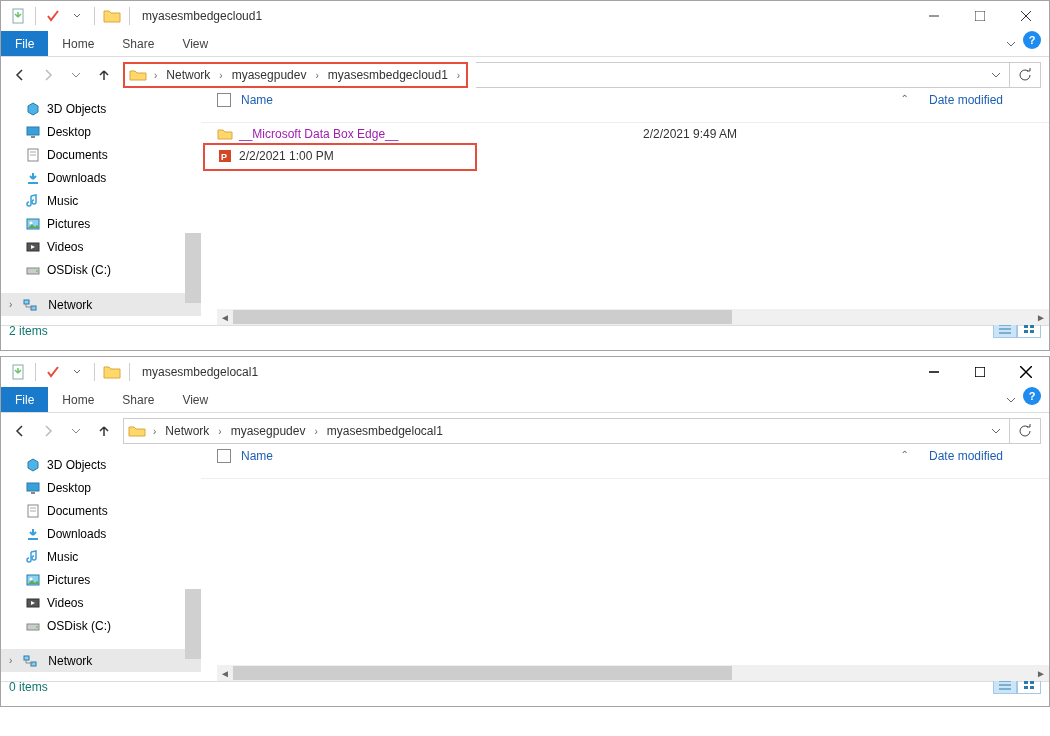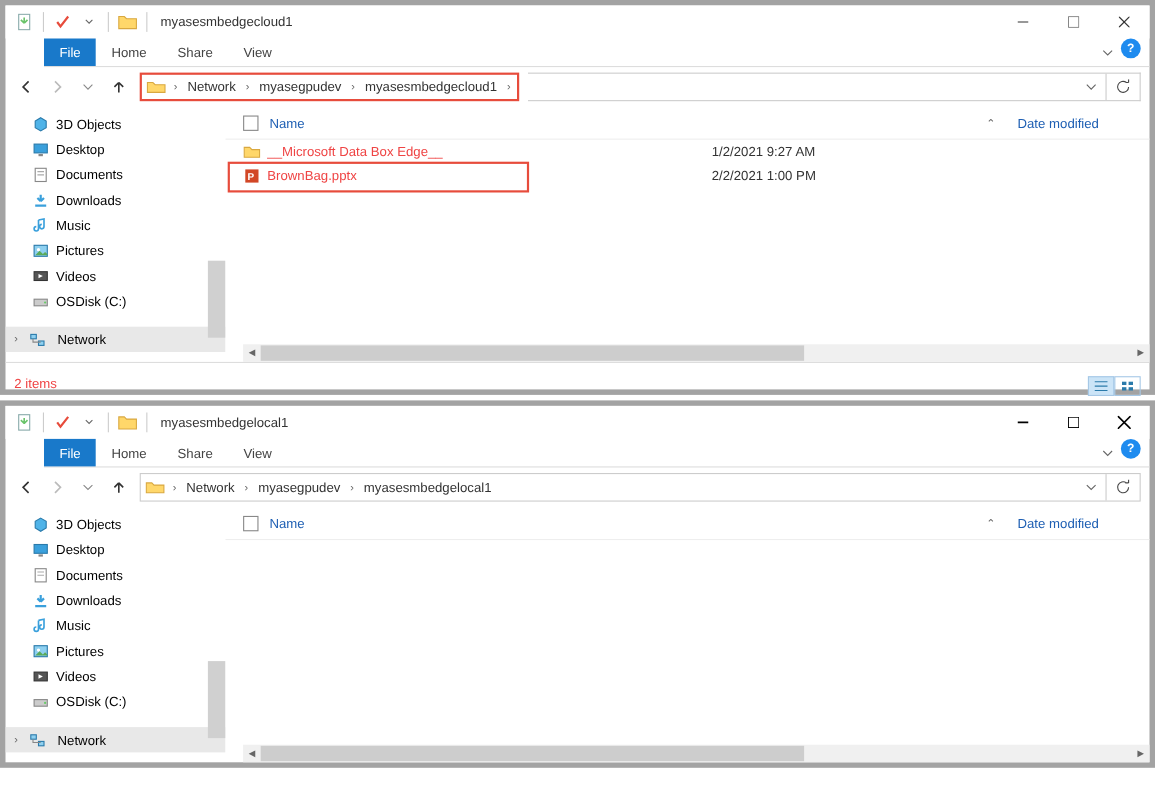--- a/index.html
+++ b/index.html
@@ -1,26 +1,26 @@
 <!DOCTYPE html>
 <html><head>
 <meta charset="utf-8">
 <style>
 * { box-sizing: border-box; margin: 0; padding: 0; font-family: 'Segoe UI', Tahoma, sans-serif; }
 body { background: #fff; font-size: 12px; color: #000; width: 1050px; }
-.window { border: 5px solid #a3a3a3; background: #fff; margin-bottom: 5px; }
+.window { border: 1px solid #a3a3a3; background: #fff; margin-bottom: 5px; }
 .titlebar { height: 30px; display: flex; align-items: center; background: #fff; }
 .qat { display: flex; align-items: center; gap: 2px; padding-left: 6px; }
 .qat .icon { width: 22px; height: 22px; display: flex; align-items: center; justify-content: center; }
 .titlebar .sep { width: 1px; height: 18px; background: #ccc; margin: 0 4px; }
 .titlebar .title { margin-left: 8px; color: #333; font-size: 12px; }
 .titlebar .spacer { flex: 1; }
 .window-controls { display: flex; }
 .window-controls .btn { width: 46px; height: 30px; display: flex; align-items: center; justify-content: center; }
-.ribbon { display: flex; align-items: stretch; height: 26px; border-bottom: 1px solid #ddd; margin-left: 35px; }
+.ribbon { display: flex; align-items: stretch; height: 26px; border-bottom: 1px solid #ddd; }
 .file-tab { background: #1979ca; color: #fff; padding: 0 14px; display: flex; align-items: center; font-size: 12px; }
 .tab { padding: 0 14px; display: flex; align-items: center; color: #444; }
 .ribbon .spacer { flex: 1; }
 .ribbon .chev { width: 24px; display: flex; align-items: center; justify-content: center; }
 .help-icon { width: 18px; height: 18px; border-radius: 50%; background: #1e8bef; color: #fff; display: flex; align-items: center; justify-content: center; font-size: 11px; font-weight: bold; margin-right: 8px; }
 .navrow { display: flex; align-items: center; height: 36px; padding: 4px 8px; gap: 8px; }
 .nav-arrows { display: flex; gap: 6px; align-items: center; }
 .nav-arrows .arr { width: 22px; height: 22px; display: flex; align-items: center; justify-content: center; color: #888; }
 .nav-arrows .arr.enabled { color: #333; }
 .breadcrumb-bar { flex: 1; border: 1px solid #ccc; height: 26px; display: flex; align-items: center; position: relative; }
@@ -36,38 +36,38 @@
 .content { display: flex; height: 232px; position: relative; }
 .sidebar { width: 200px; border-right: none; overflow-y: auto; position: relative; }
 .sidebar-inner { padding-top: 4px; }
 .side-item { display: flex; align-items: center; height: 23px; padding-left: 24px; gap: 6px; }
 .side-item .icon { width: 16px; height: 16px; display: flex; align-items: center; justify-content: center; }
 .side-item.network { background: #e8e8e8; padding-left: 8px; }
 .side-item.network .label { margin-left: 4px; }
 .side-item.network .chev { margin-right: 4px; color: #666; font-size: 10px; }
 .side-scroll-thumb { position: absolute; right: 0; width: 16px; background: #d0d0d0; }
 .filelist { flex: 1; display: flex; flex-direction: column; position: relative; }
-.col-headers { display: flex; align-items: center; height: 30px; border-bottom: 1px solid #eee; padding-left: 16px; }
+.col-headers { display: flex; height: 30px; border-bottom: 1px solid #eee; padding-left: 16px; }
 .col-headers .chk { width: 14px; height: 14px; border: 1px solid #888; margin-right: 10px; }
 .col-headers .col { color: #1e5fb3; font-size: 12px; }
 .col-headers .col.name { flex: 0 0 380px; }
 .col-headers .sort-ind { margin-left: auto; margin-right: 20px; color: #666; font-size: 10px; }
 .col-headers .col.date { flex: 0 0 120px; }
 .file-rows { flex: 1; position: relative; padding-left: 16px; }
 .file-row { display: flex; align-items: center; height: 22px; }
 .file-row .icon { width: 16px; height: 16px; margin-right: 6px; }
-.file-row .name { flex: 0 0 404px; color: #ef4444; }
+.file-row .name { flex: 0 0 404px; color: #a21caf; }
 .file-row .date { color: #333; }
 .file-row.highlighted { position: relative; }
 .file-row.highlighted::after { content: ''; position: absolute; left: -14px; top: -2px; width: 270px; height: 24px; border: 2px solid #e74c3c; pointer-events: none; }
 .empty-msg { text-align: center; color: #666; padding-top: 30px; }
 .scrollbar-bottom { position: absolute; bottom: 0; left: 16px; right: 0; height: 16px; background: #f0f0f0; display: flex; align-items: center; }
 .scrollbar-bottom .thumb { height: 14px; background: #cdcdcd; }
 .scrollbar-bottom .arr { width: 16px; text-align: center; color: #666; font-size: 10px; }
-.statusbar { display: flex; align-items: flex-start; height: 24px; border-top: 1px solid #ddd; padding: 12px 8px; color: #ef4444; }
+.statusbar { display: flex; align-items: flex-end; height: 24px; border-top: 1px solid #ddd; padding: 12px 8px; color: #0f766e; }
 .statusbar .spacer { flex: 1; }
 .view-btns { display: flex; }
 .view-btn { width: 24px; height: 18px; border: 1px solid #a6c8e6; display: flex; align-items: center; justify-content: center; }
 .view-btn.active { background: #cbe4f7; }
 svg { display: block; }
 </style>
 </head>
 <body>
 
 <div class="window">
@@ -283,30 +283,29 @@
         <span class="col date">Date modified</span>
       </div>
       <div class="file-rows">
         <div class="file-row">
           <span class="icon">
               <svg width="16" height="16">
                 <path d="M1 4h5l2 2h7v7H1z" fill="#ffd76a" stroke="#d9a840"></path>
               </svg>
             </span>
           <span class="name">__Microsoft Data Box Edge__</span>
-          <span class="date">1/2/2021 9:27 AM</span>
+          <span class="date">2/2/2021 9:49 AM</span>
         </div>
         <div class="file-row highlighted">
           <span class="icon">
               <svg width="16" height="16">
                 <rect x="2" y="2" width="12" height="12" fill="#d24726"></rect>
                 <text x="4" y="12" font-size="9" fill="#fff" font-weight="bold">P</text>
               </svg>
             </span>
-          <span class="name">BrownBag.pptx</span>
           <span class="date">2/2/2021 1:00 PM</span>
         </div>
       </div>
       <div class="scrollbar-bottom">
         <span class="arr">◄</span>
         <div class="thumb" style="width:60%"></div>
         <span style="flex:1"></span>
         <span class="arr">►</span>
       </div>
     </div>
@@ -544,13 +543,34 @@
         <span class="col date">Date modified</span>
       </div>
       <div class="scrollbar-bottom">
         <span class="arr">◄</span>
         <div class="thumb" style="width:60%"></div>
         <span style="flex:1"></span>
         <span class="arr">►</span>
       </div>
     </div>
   </div>
+  <div class="statusbar">
+    <span>0 items</span>
+    <span class="spacer"></span>
+    <div class="view-btns">
+      <div class="view-btn active">
+          <svg width="12" height="10">
+            <line x1="0" y1="1" x2="12" y2="1" stroke="#2a7aaa"></line>
+            <line x1="0" y1="5" x2="12" y2="5" stroke="#2a7aaa"></line>
+            <line x1="0" y1="9" x2="12" y2="9" stroke="#2a7aaa"></line>
+          </svg>
+        </div>
+      <div class="view-btn">
+          <svg width="12" height="10">
+            <rect x="1" y="1" width="4" height="3" fill="#2a7aaa"></rect>
+            <rect x="7" y="1" width="4" height="3" fill="#2a7aaa"></rect>
+            <rect x="1" y="6" width="4" height="3" fill="#2a7aaa"></rect>
+            <rect x="7" y="6" width="4" height="3" fill="#2a7aaa"></rect>
+          </svg>
+        </div>
+    </div>
+  </div>
 </div>
 
 </body></html>

